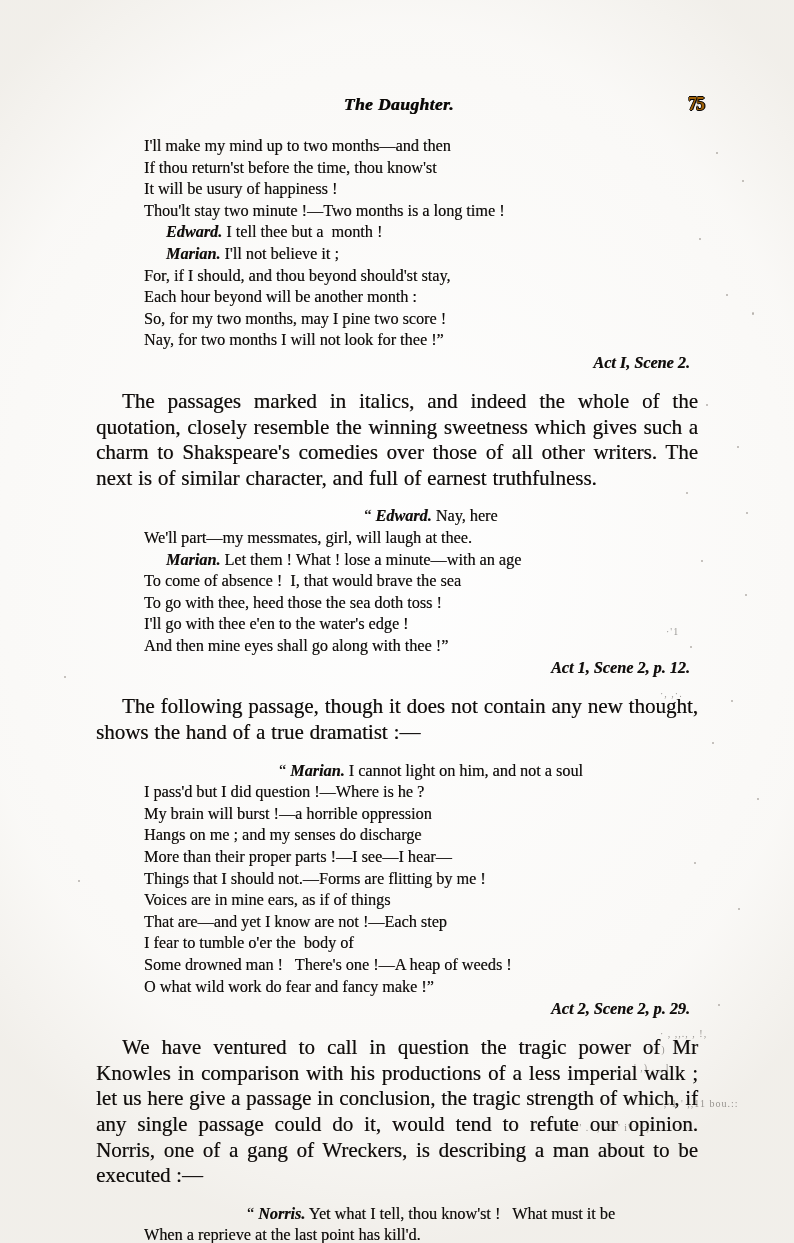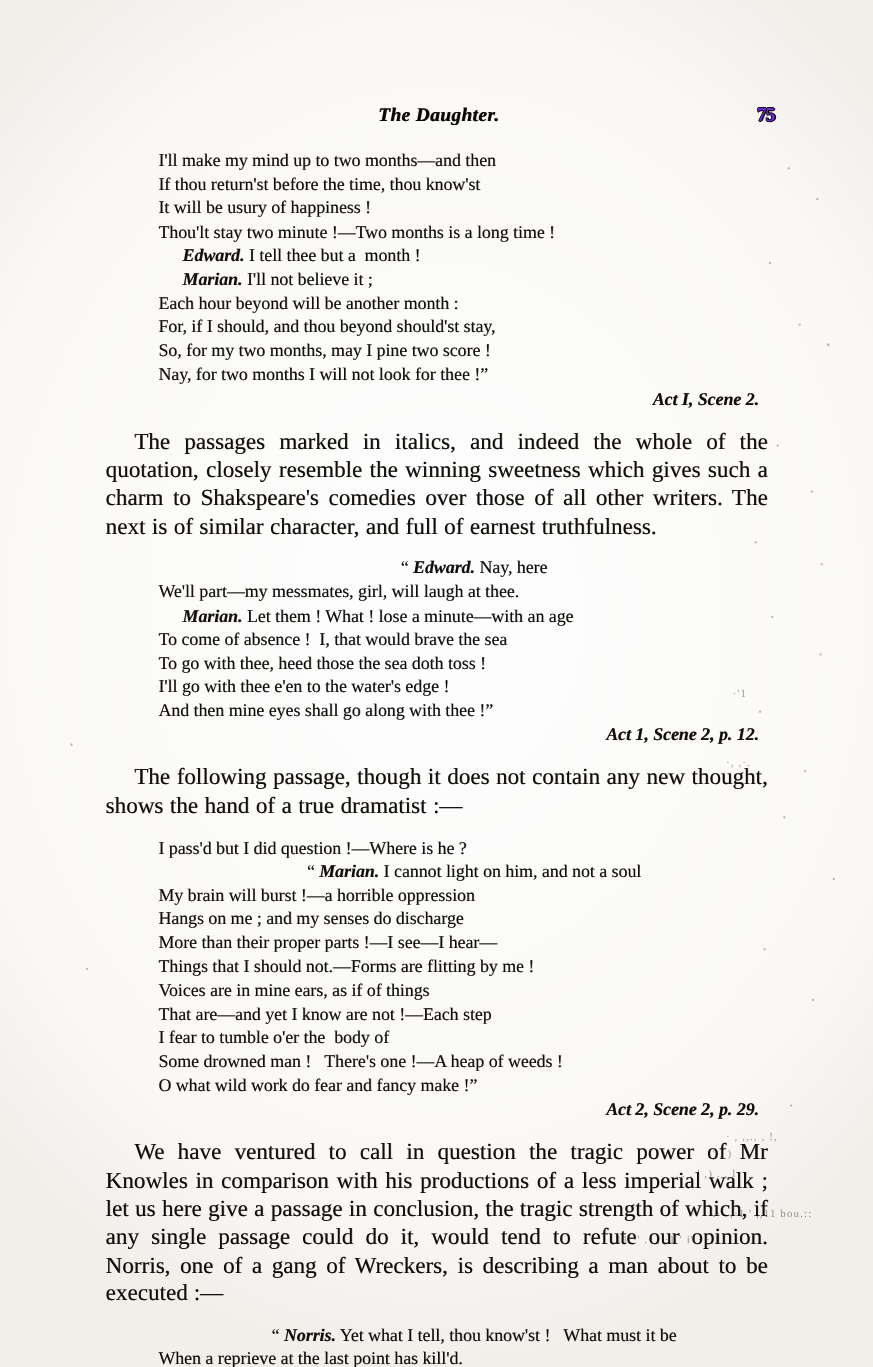--- a/index.html
+++ b/index.html
@@ -45,21 +45,21 @@
     transform: translateX(-10px);
     color: #0a0806;
     text-shadow: 0.4px 0 0 rgba(10,8,6,0.75), -0.3px 0.3px 0 rgba(10,8,6,0.45);
   }
   .head-folio {
     position: absolute;
     right: 18px;
     top: 0px;
     font-weight: bold;
     font-size: 18px;
-    color: #6d28d9;
+    color: #a16207;
     letter-spacing: -1px;
     text-shadow: 0.8px 0 0 #070505, -0.8px 0 0 #070505, 0 0.7px 0 #070505, 0 -0.6px 0 #070505, 1.3px 0.4px 0 rgba(7,5,5,0.85);
     filter: blur(0.25px);
   }
 
   
   .body-col {
     position: absolute;
     left: 96px;
     top: 136px;
@@ -140,22 +140,22 @@
 
   <div class="body-col">
 
     <div class="verse">
       <div class="ln">I'll make my mind up to two months—and then</div>
       <div class="ln">If thou return'st before the time, thou know'st</div>
       <div class="ln">It will be usury of happiness !</div>
       <div class="ln">Thou'lt stay two minute !—Two months is a long time !</div>
       <div class="ln ind1"><span class="speaker">Edward.</span><span> I tell thee but a  month !</span></div>
       <div class="ln ind1"><span class="speaker">Marian.</span><span> I'll not believe it ;</span></div>
+      <div class="ln">For, if I should, and thou beyond should'st stay,</div>
       <div class="ln">Each hour beyond will be another month :</div>
-      <div class="ln">For, if I should, and thou beyond should'st stay,</div>
       <div class="ln">So, for my two months, may I pine two score !</div>
       <div class="ln">Nay, for two months I will not look for thee !”</div>
     </div>
     <div class="attrib">Act I, Scene 2.</div>
 
     <div class="gap-md"></div>
 
     <p class="prose">The passages marked in italics, and indeed the whole of the quotation, closely resemble the winning sweetness which gives such a charm to Shakspeare's comedies over those of all other writers.   The next is of similar character, and full of earnest truthfulness.</p>
 
     <div class="gap-md"></div>
@@ -171,22 +171,22 @@
     </div>
     <div class="attrib">Act 1, Scene 2, p. 12.</div>
 
     <div class="gap-md"></div>
 
     <p class="prose">The following passage, though it does not contain any new thought, shows the hand of a true dramatist :—</p>
 
     <div class="gap-md"></div>
 
     <div class="verse">
+      <div class="ln ind2"><span>“ </span><span class="speaker">Marian.</span><span> I cannot light on him, and not a soul</span></div>
       <div class="ln">I pass'd but I did question !—Where is he ?</div>
-      <div class="ln ind2"><span>“ </span><span class="speaker">Marian.</span><span> I cannot light on him, and not a soul</span></div>
       <div class="ln">My brain will burst !—a horrible oppression</div>
       <div class="ln">Hangs on me ; and my senses do discharge</div>
       <div class="ln">More than their proper parts !—I see—I hear—</div>
       <div class="ln">Things that I should not.—Forms are flitting by me !</div>
       <div class="ln">Voices are in mine ears, as if of things</div>
       <div class="ln">That are—and yet I know are not !—Each step</div>
       <div class="ln">I fear to tumble o'er the  body of</div>
       <div class="ln">Some drowned man !   There's one !—A heap of weeds !</div>
       <div class="ln">O what wild work do fear and fancy make !”</div>
     </div>

